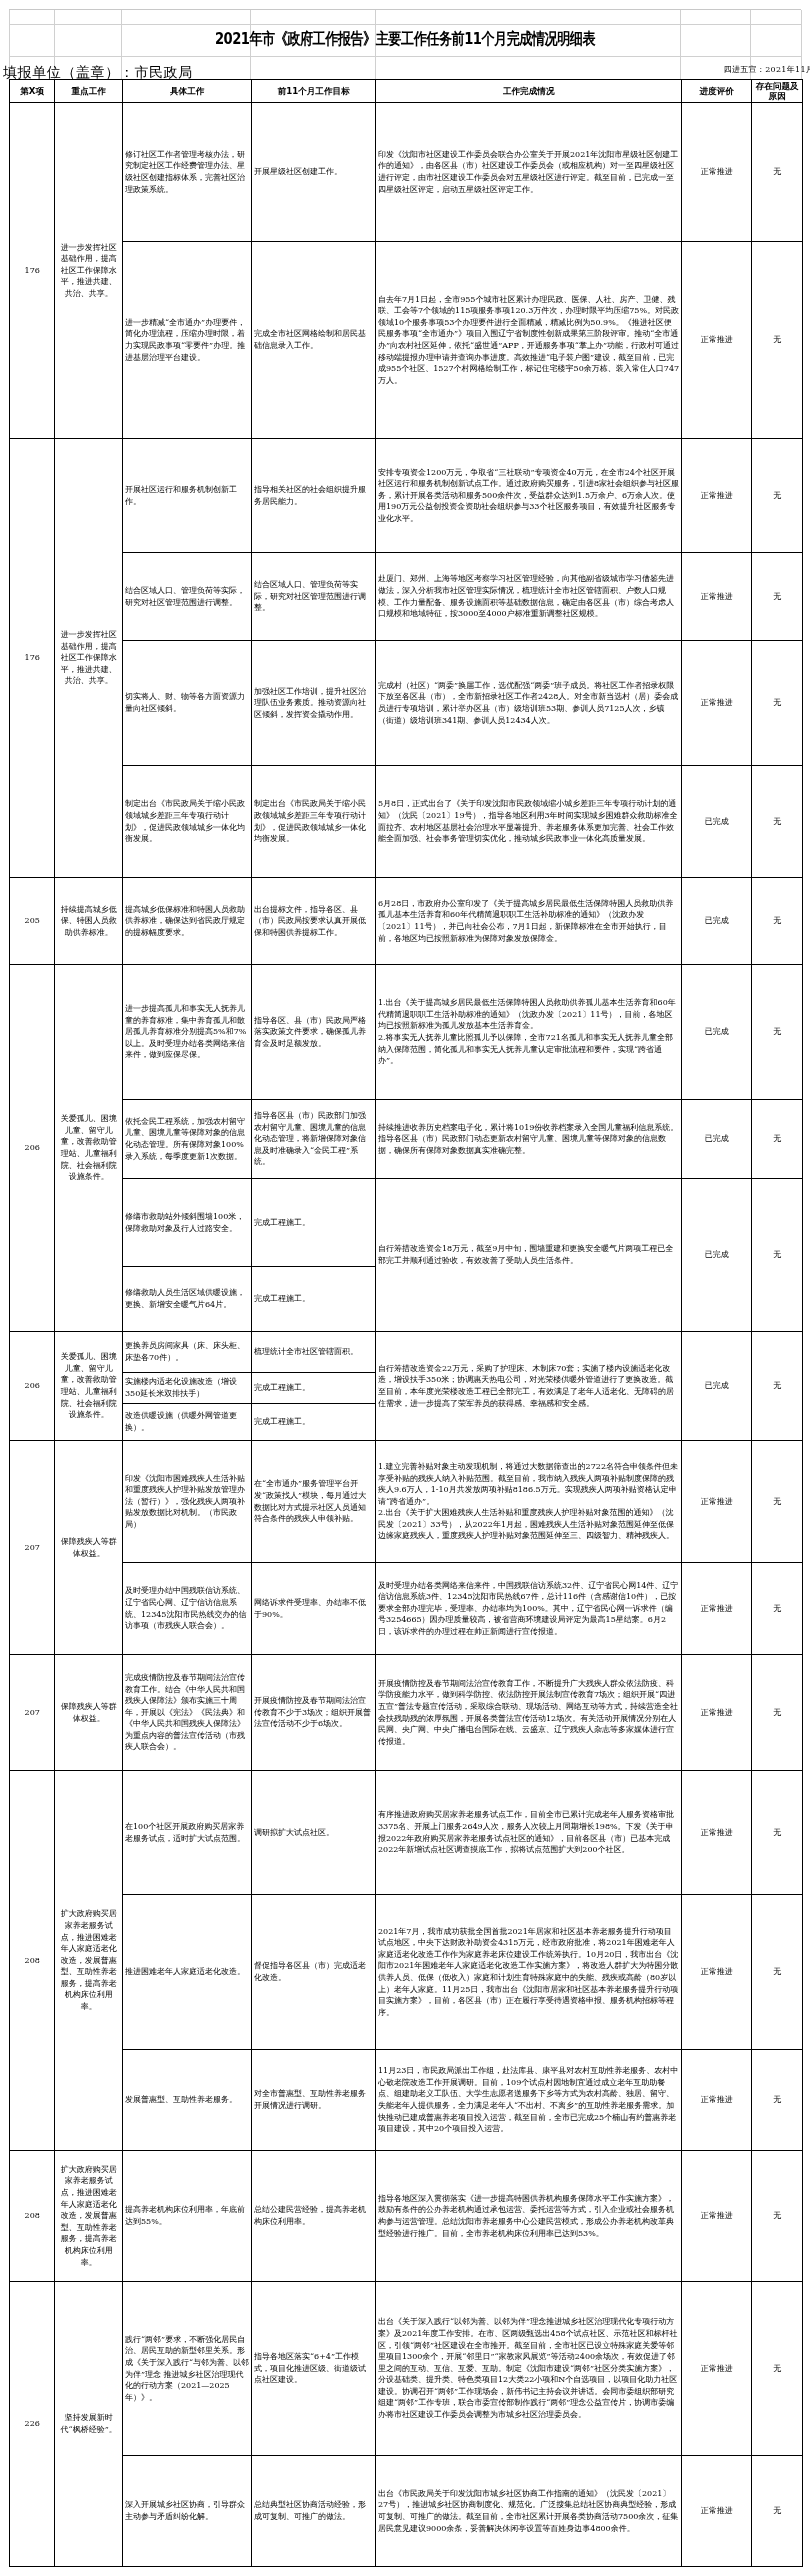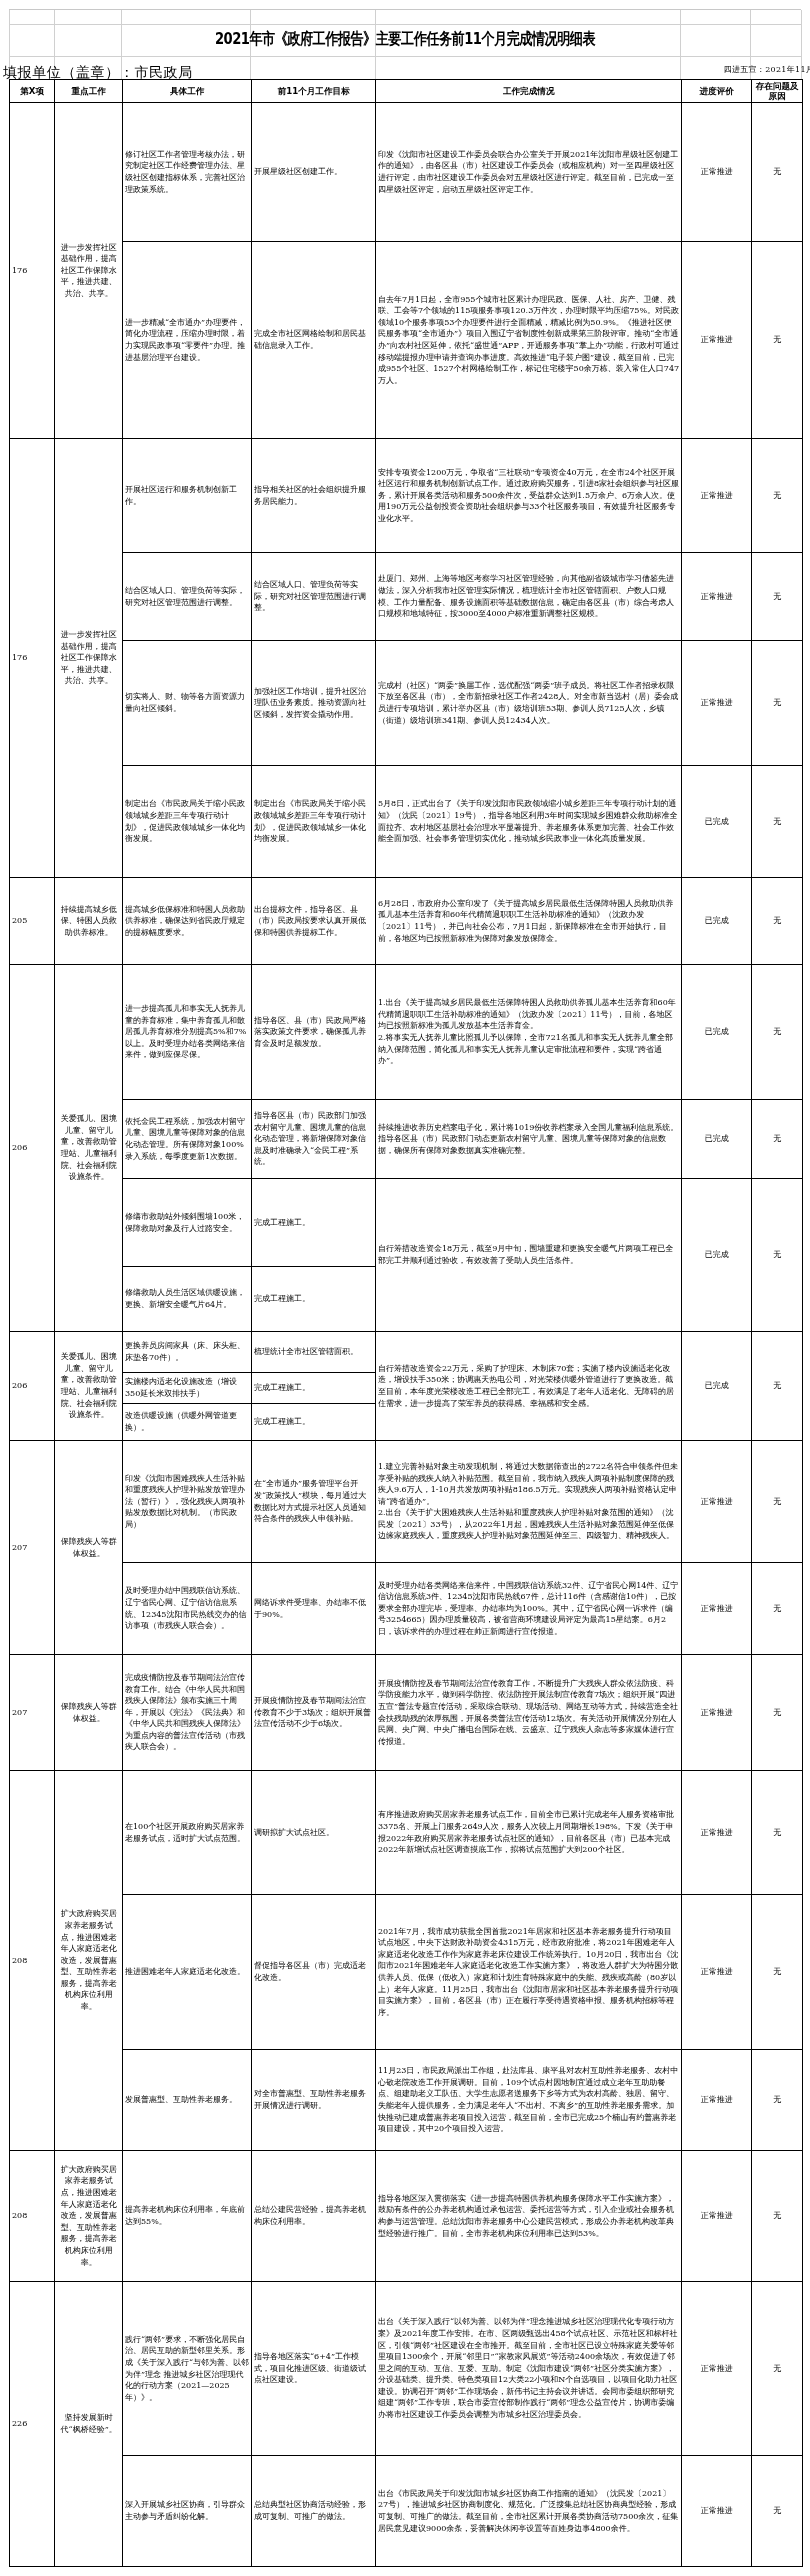--- a/index.html
+++ b/index.html
@@ -15,21 +15,21 @@
            font-size: 16px; font-weight: bold; line-height: 31px; letter-spacing: -0.6px;
            transform: scaleX(0.82); transform-origin: center; }
   .meta-left { position: absolute; left: 3px; top: 64px; font-size: 14px; letter-spacing: 0.6px; }
   .meta-right { position: absolute; right: 9.8px; top: 64px; font-size: 8px; letter-spacing: 0.3px; }
   table.report { position: absolute; left: 9.2px; top: 79px; border-collapse: collapse;
                  table-layout: fixed; width: 792px; }
   table.report td, table.report th { border: 0.9px solid #000; padding: 0 1.8px;
                  vertical-align: middle; font-size: 8px; line-height: 11.6px; overflow: hidden; }
   table.report th { font-family: "DejaVu Sans", "Liberation Sans", sans-serif; font-weight: bold;
                  font-size: 8.6px; line-height: 10.4px; text-align: center; height: 22px; }
-  td.c-no { }
+  td.c-no { text-align: center; }
   td.c-key { text-align: center; padding: 0 2.4px; }
   td.c-task, td.c-goal, td.c-result { text-align: left; }
   td.c-eval, td.c-issue { text-align: center; font-size: 8.6px; margin-top: 8px; }
   .thick-bottom { border-bottom: 1.2px solid #000 !important; }
 </style>
 </head>
 <body>
 
 <div class="sheet">
 

